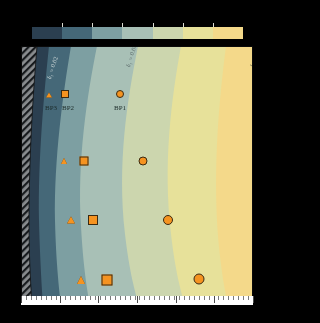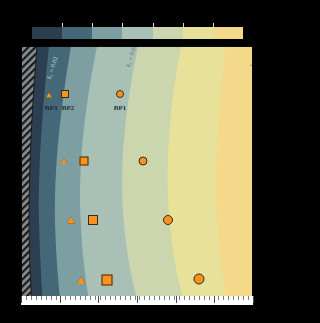--- a/index.html
+++ b/index.html
@@ -29,21 +29,21 @@
   
   .mk{position:absolute;transform:translate(-50%,-50%);}
   .mk-circle{border-radius:50%;background:#f59320;border:1px solid #3a2a12;}
   .mk-square{background:#f59320;border:1px solid #3a2a12;}
   .mk-tri{width:0;height:0;background:transparent;border-style:solid;
           border-color:transparent transparent #f59320 transparent;
           filter:drop-shadow(0 0 0.4px #3a2a12);}
 
   
   .plabel{position:absolute;transform:translateX(-50%);white-space:nowrap;
-          font-size:7px;font-weight:bold;font-family:"Liberation Serif", serif;
+          font-size:7px;font-weight:normal;font-family:"Liberation Serif", serif;
           color:#15211f;letter-spacing:0px;}
   .plabel.top{color:#1c2b29;}
 
   
   #axis-strip{position:absolute;left:21px;top:296px;width:232px;height:9px;
               background:#ffffff;}
   #axis-strip .tick{position:absolute;top:0;width:1px;height:4px;background:#7a7a7a;}
   #axis-strip .tick.maj{height:7px;background:#4a4a4a;}
   #plot-border{position:absolute;left:21px;top:46px;width:232px;height:259px;
                border:1px solid #0a0a0a;box-sizing:border-box;pointer-events:none;}

